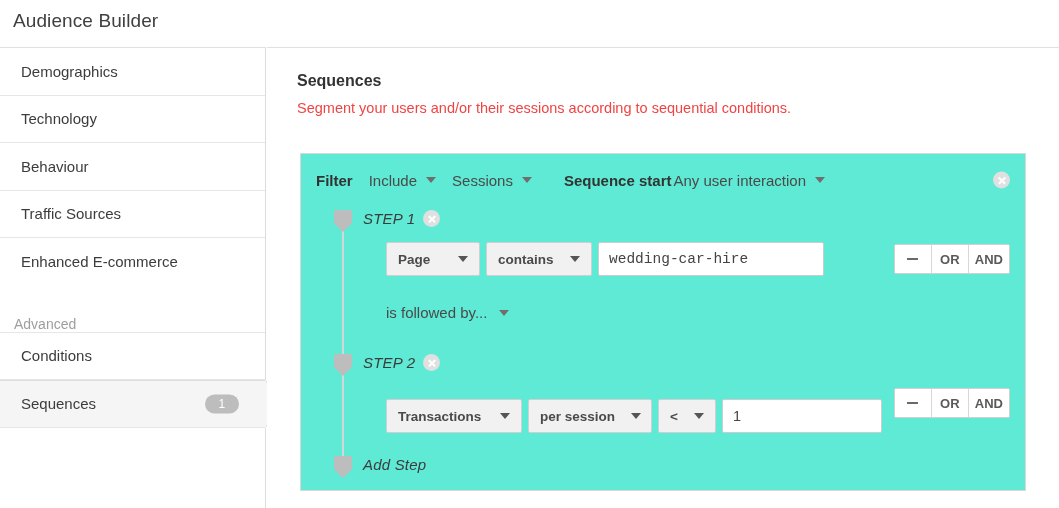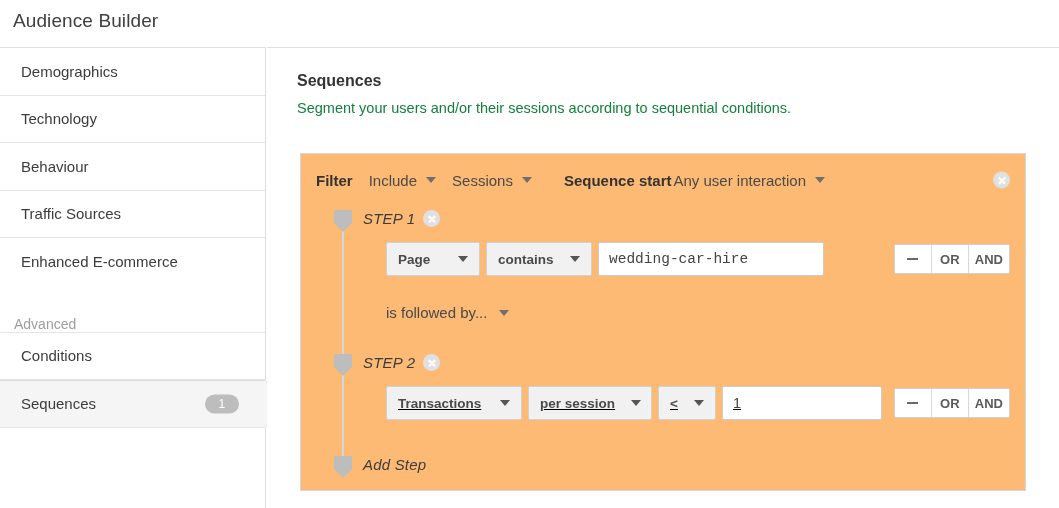--- a/index.html
+++ b/index.html
@@ -104,30 +104,30 @@
     position: absolute;
     left: 30px; top: 24px;
     font-size: 16px;
     font-weight: bold;
     color: #333;
   }
   .main-sub {
     position: absolute;
     left: 30px; top: 52px;
     font-size: 14.5px;
-    color: #15803d;
+    color: #ef4444;
   }
 
   
   .filter-box {
     position: absolute;
     left: 33px; top: 105px;
     width: 726px; height: 338px;
     border: 1px solid #d8d8d8;
-    background: #fdba74;
+    background: #5eead4;
   }
   .filter-head {
     position: relative;
     height: 52px;
     display: flex;
     align-items: center;
     padding-left: 15px;
   }
   .lbl-filter {
     font-size: 15px;
@@ -213,21 +213,21 @@
   .row-addstep     { position: absolute; left: 62px; top: 250px; }
   .row-addstep span { color: #3c3c3c; cursor: pointer; }
 
   .cond-row {
     position: absolute;
     display: flex;
     align-items: center;
     gap: 6px;
   }
   .row1 { left: 85px; top: 36px; }
-  .row2 { left: 85px; top: 180px; text-decoration: underline; }
+  .row2 { left: 85px; top: 193px; }
 
   .btn-dd {
     background: #f1f1f1;
     border: 1px solid #d0d0d0;
     border-radius: 2px;
     height: 34px;
     display: inline-flex;
     align-items: center;
     justify-content: space-between;
     padding: 0 11px;

